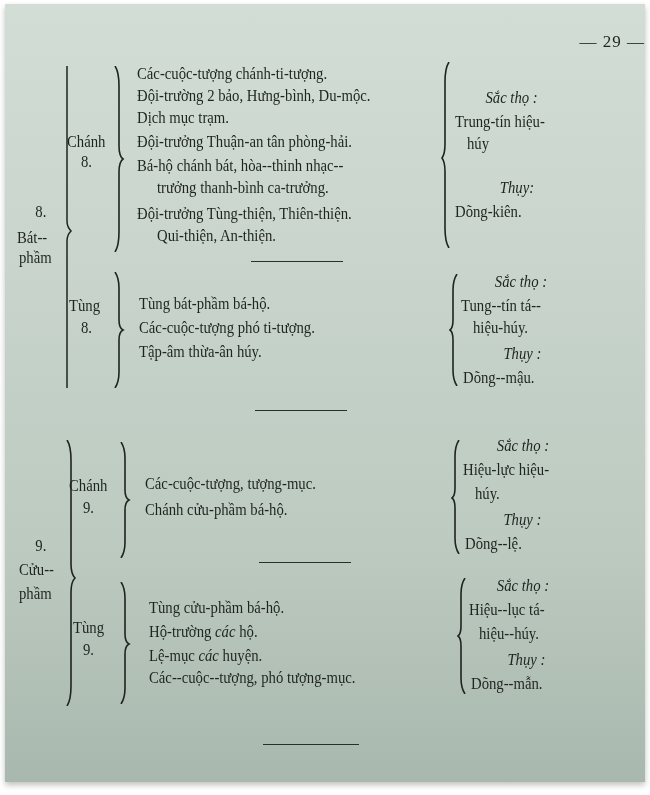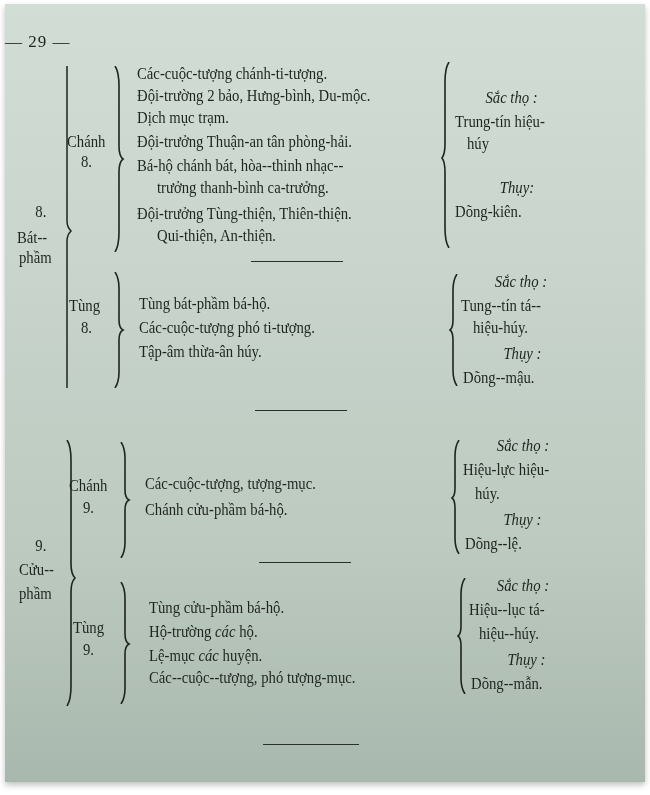--- a/index.html
+++ b/index.html
@@ -22,21 +22,21 @@
       background: linear-gradient(180deg, #d2ddd6 0%, #c8d4cc 35%, #bccabf 70%, #a9b8ae 100%);
       box-shadow: 0 3px 6px rgba(0,0,0,0.25);
       font-family: "Liberation Serif", "DejaVu Serif", serif;
       color: #1f2420;
     }
     .pn {
       position: absolute;
       top: 28px;
       left: 0;
       width: 100%;
-      text-align: left;
+      text-align: right;
       font-size: 17px;
       letter-spacing: 1px;
     }
     .t {
       position: absolute;
       font-size: 16px;
       line-height: 20px;
       white-space: nowrap;
       transform: scaleX(0.92);
       transform-origin: left top;

